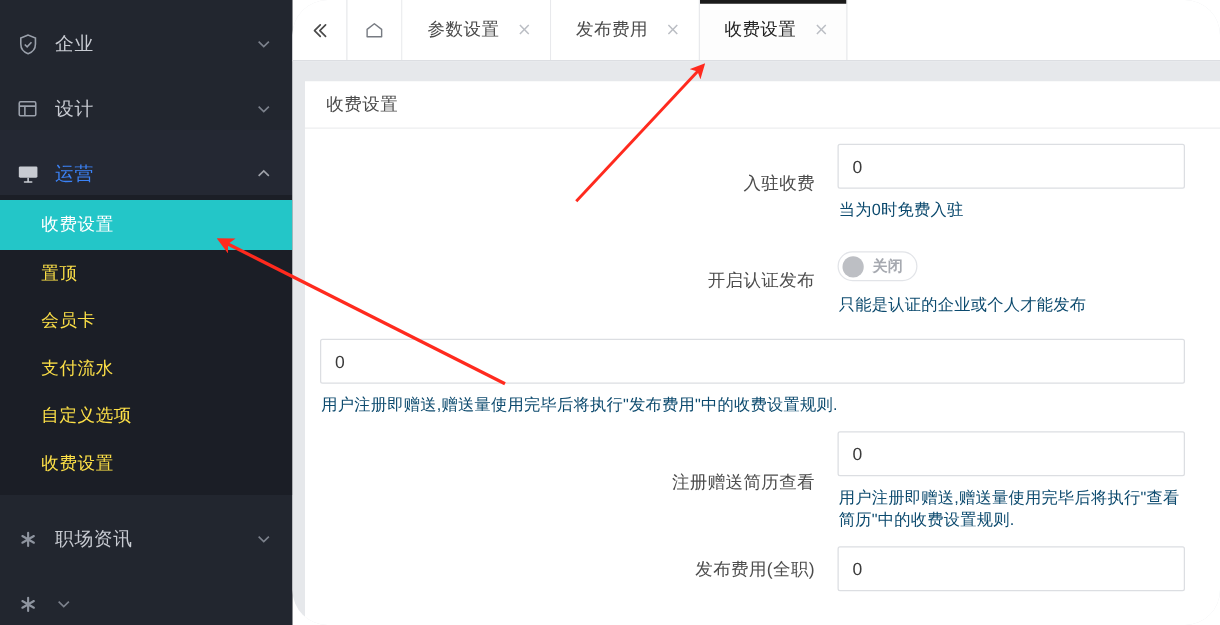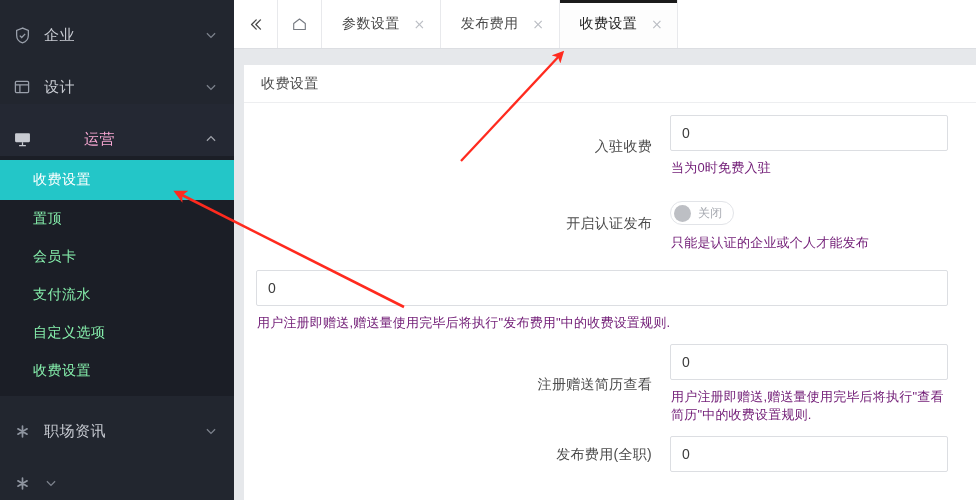--- a/index.html
+++ b/index.html
@@ -23,36 +23,36 @@
     width: 20px; height: 20px; flex: 0 0 20px; margin-right: 12px;
     display: flex; align-items: center; justify-content: center;
   }
   .nav-group-head .ico svg { display: block; }
   .nav-group-head .lbl {
     color: #C8CBD2; font-size: 15px; letter-spacing: .5px; flex: 1 1 auto;
   }
   .chev { width: 14px; height: 14px; flex: 0 0 14px; opacity: .75; }
   .chev svg { display: block; }
   .nav-group-head.expanded { background: #242833; }
-  .nav-group-head.expanded .lbl { color: #f9a8d4; margin-left: 40px; }
+  .nav-group-head.expanded .lbl { color: #3b82f6; }
 
   .submenu { background: #1B1E26; padding: 4px 0 6px 0; }
   .submenu-item {
     height: 38px; display: flex; align-items: center;
-    padding-left: 33px; color: #86efac; font-size: 14px;
+    padding-left: 33px; color: #fde047; font-size: 14px;
     letter-spacing: .5px; cursor: pointer;
   }
   .submenu-item.active {
     background: #23C6C8; color: #ffffff; height: 40px;
   }
 
   
   .main {
     flex: 1 1 auto; height: 500px; background: #E6E8EB;
-    position: relative; overflow: hidden;
+    position: relative; overflow: hidden; border-radius: 28px;
   }
 
   
   .tabbar {
     height: 49px; background: #ffffff; display: flex; align-items: stretch;
     border-bottom: 1px solid #DCDEE2;
   }
   .tb-btn {
     width: 44px; display: flex; align-items: center; justify-content: center;
     border-right: 1px solid #E8E9EC; cursor: pointer; color: #555;
@@ -92,27 +92,27 @@
     font-size: 14px; color: #4C4C4C; line-height: 36px; letter-spacing: .3px;
   }
   .frow .fctl { flex: 1 1 auto; min-width: 0; }
   .inp {
     height: 36px; width: 100%; border: 1px solid #DCDEE2; border-radius: 2px;
     padding: 0 11px; font-size: 14px; color: #3b3b3b; background: #fff;
     font-family: "Liberation Sans", sans-serif; line-height: 34px;
     display: block;
   }
   .hint {
-    font-size: 13px; color: #701a75; padding: 8px 0 0 1px;
+    font-size: 13px; color: #0c4a6e; padding: 8px 0 0 1px;
     letter-spacing: .2px; line-height: 18px;
   }
   .switch {
     display: inline-flex; align-items: center; height: 24px;
     border: 1px solid #E2E4E8; border-radius: 13px; background: #fff;
-    padding: 0 10px 0 3px; cursor: pointer; margin-top: 6px;
+    padding: 0 10px 0 3px; cursor: pointer; margin-top: 6px; font-weight: bold;
   }
   .switch .knob {
     width: 17px; height: 17px; border-radius: 50%; background: #BDBFC4;
     flex: 0 0 17px;
   }
   .switch .stx { font-size: 12px; color: #A6A9B0; margin-left: 7px; letter-spacing: .3px; }
 
   .sp12 { height: 12px; }
   .sp18 { height: 18px; }
 

